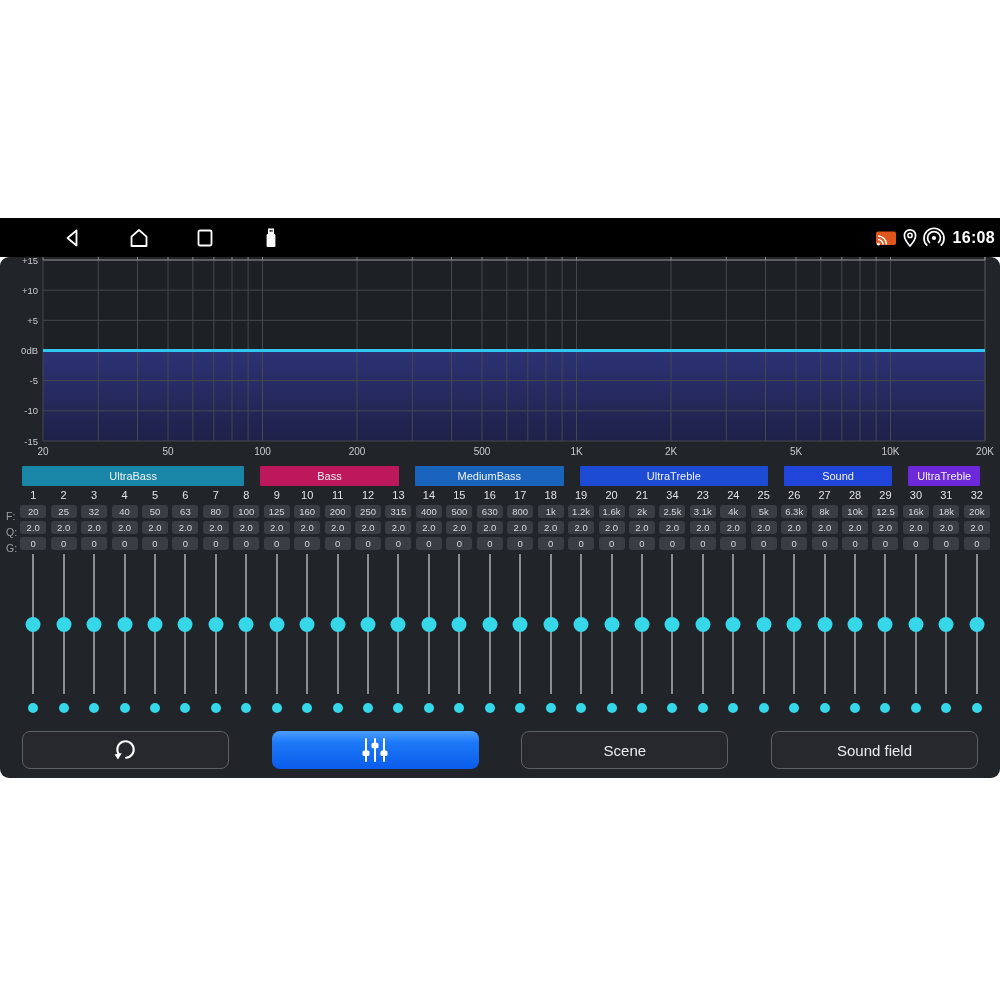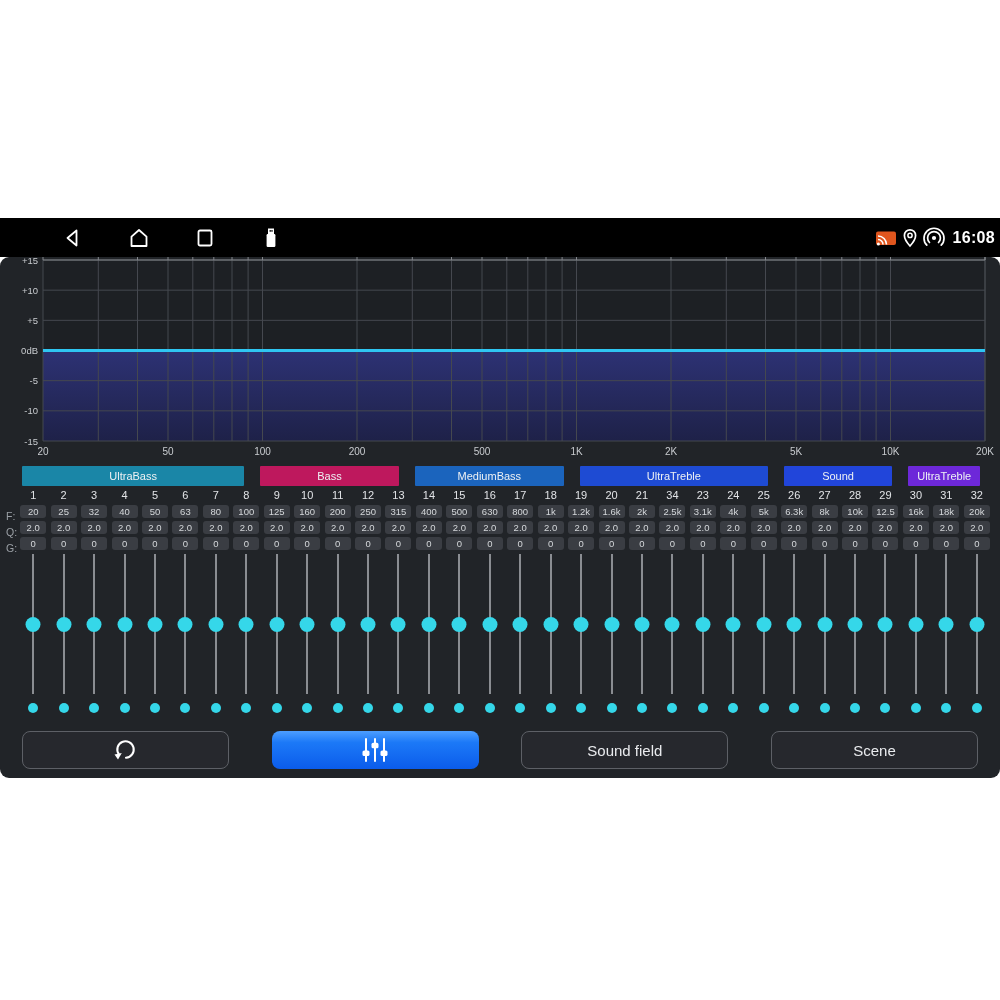--- a/index.html
+++ b/index.html
@@ -574,20 +574,20 @@
               <line x1="9" y1="3" x2="9" y2="25"></line>
               <line x1="18" y1="3" x2="18" y2="25"></line>
               <line x1="27" y1="3" x2="27" y2="25"></line>
             </g>
             <rect x="5.5" y="14.5" width="7" height="5.5" rx="1.6" fill="#fff"></rect>
             <rect x="14.5" y="6.8" width="7" height="5.5" rx="1.6" fill="#fff"></rect>
             <rect x="23.5" y="14.5" width="7" height="5.5" rx="1.6" fill="#fff"></rect>
           </svg>
       </div>
       <div class="btn">
-        <span>Sound field</span>
+        <span>Scene</span>
       </div>
       <div class="btn">
-        <span>Scene</span>
+        <span>Sound field</span>
       </div>
     </div>
   </div>
 </div>
 
 </body></html>

